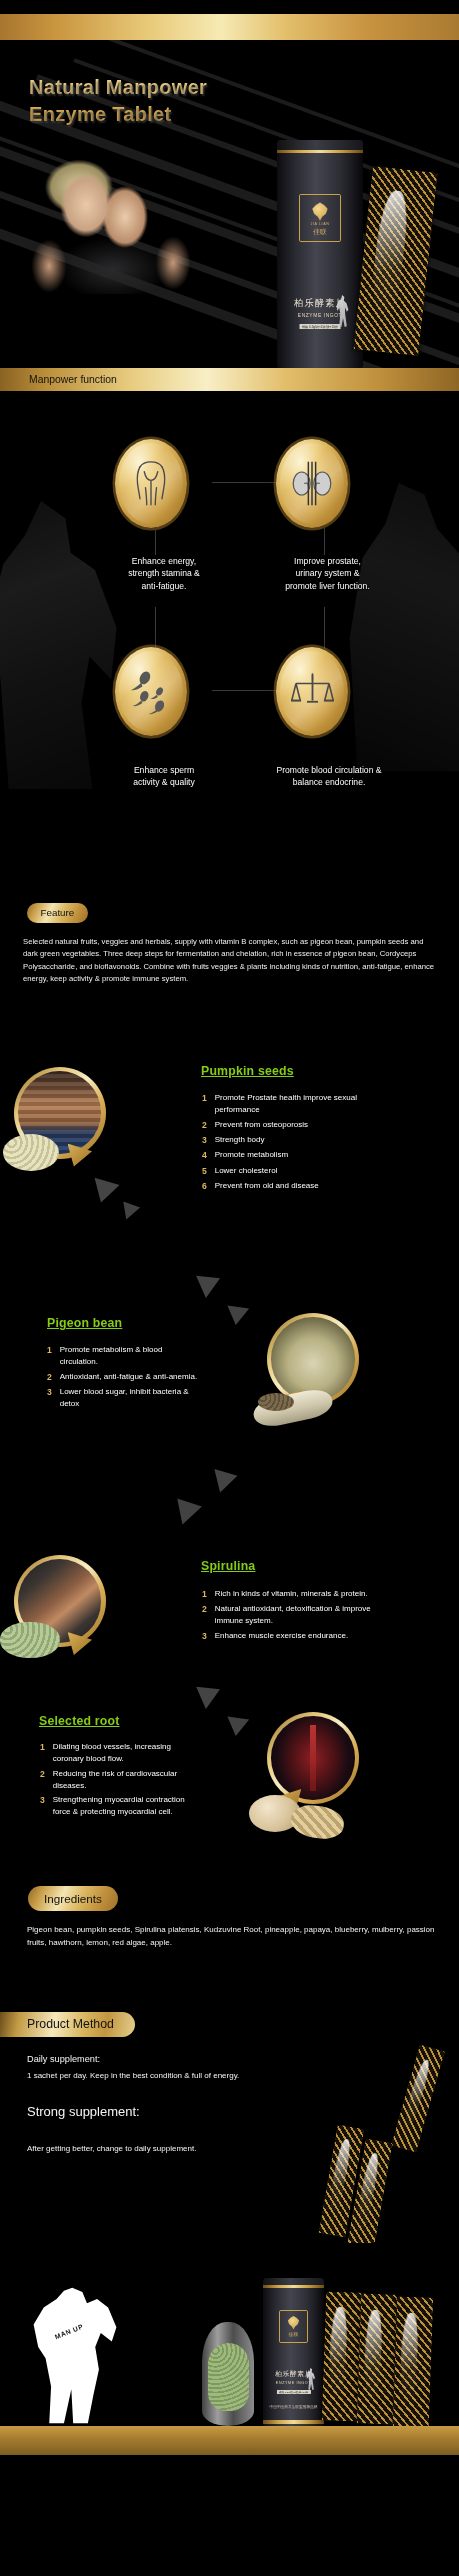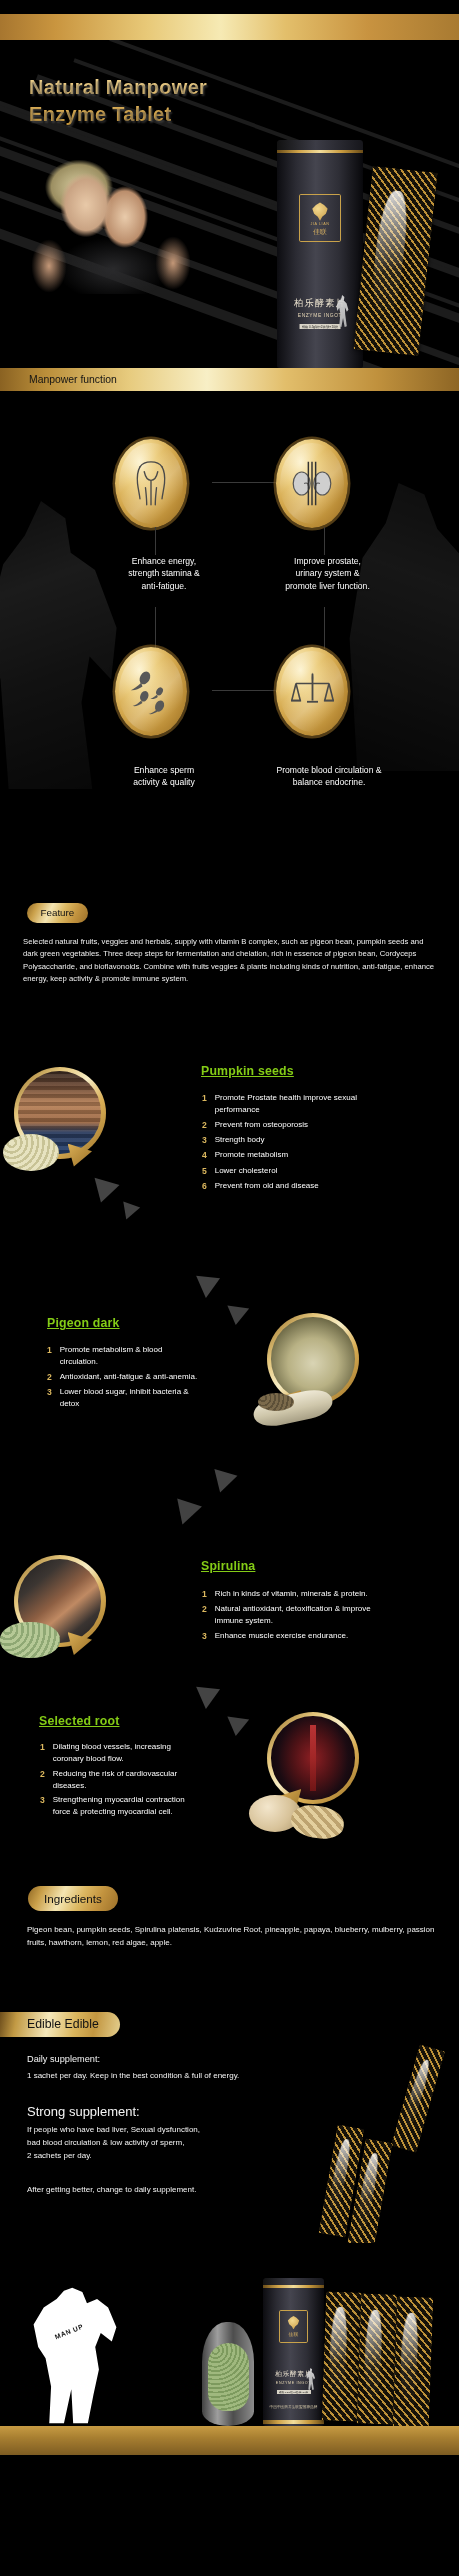--- a/index.html
+++ b/index.html
@@ -382,21 +382,21 @@
           <span class="num">6</span>
           <span class="txt">Prevent from old and disease</span>
         </li>
     </ul>
   </section>
 
   <section class="ing-block" style="height:202px;">
     <div class="tri" style="left:195px; top:2.5px; border-left:12.3px solid transparent; border-right:12.3px solid transparent; border-bottom:21px solid #6e6e6e; transform:rotate(186deg);"></div>
     <div class="tri" style="left:226px; top:33px; border-left:11px solid transparent; border-right:11px solid transparent; border-bottom:18.4px solid #6a6a6a; transform:rotate(188deg);"></div>
 
-    <h2 class="ing-title" style="left:47px; top:42px;">Pigeon dark</h2>
+    <h2 class="ing-title" style="left:47px; top:42px;">Pigeon bean</h2>
     <ul class="ing-list" style="left:45px; top:70px; width:153px;">
       <li>
           <span class="num">1</span>
           <span class="txt">Promote metabolism &amp; blood circulation.</span>
         </li>
       <li>
           <span class="num">2</span>
           <span class="txt">Antioxidant, anti-fatigue &amp; anti-anemia.</span>
         </li>
       <li>
@@ -481,30 +481,27 @@
 
   <section class="ing-block" style="height:123px;">
     <div style="padding-left:28px; padding-top:11px;">
       <span class="pill pill-wide">Ingredients</span>
     </div>
     <p class="body-text" style="width:410px; margin:13.5px 0 0 27px;">Pigeon bean, pumpkin seeds, Spirulina platensis, Kudzuvine Root, pineapple, papaya, blueberry, mulberry, passion fruits, hawthorn, lemon, red algae, apple.</p>
   </section>
 
   <section class="ing-block" style="height:245px;">
     <div style="padding-top:13.5px;">
-      <span class="pill-long">Edible Edible</span>
+      <span class="pill-long">Product Method</span>
     </div>
 
     <div style="margin:15px 0 0 27px;">
       <p class="body-text" style="font-size:9.2px;">Daily supplement:</p>
       <p class="body-text" style="margin-top:2.5px;">1 sachet per day. Keep in the best condition &amp; full of energy.</p>
       <p class="body-text" style="font-size:13px; margin-top:18.4px;">Strong supplement:</p>
-      <p class="body-text" style="margin-top:2.5px; white-space:pre-line;">If people who have bad liver, Sexual dysfunction,
-bad blood circulation &amp; low activity of sperm,
-2 sachets per day.</p>
       <p class="body-text" style="margin-top:21px;">After getting better, change to daily supplement.</p>
     </div>
 
     <div class="sachet" style="left:405px; top:48px; width:26px; height:105px; transform:rotate(16deg);"></div>
     <div class="sachet" style="left:328px; top:128px; width:27px; height:110px; transform:rotate(10deg);"></div>
     <div class="sachet" style="left:356px; top:142px; width:27px; height:112px; transform:rotate(10deg);"></div>
   </section>
 
   <section class="footer">
     <div class="manup"></div>

